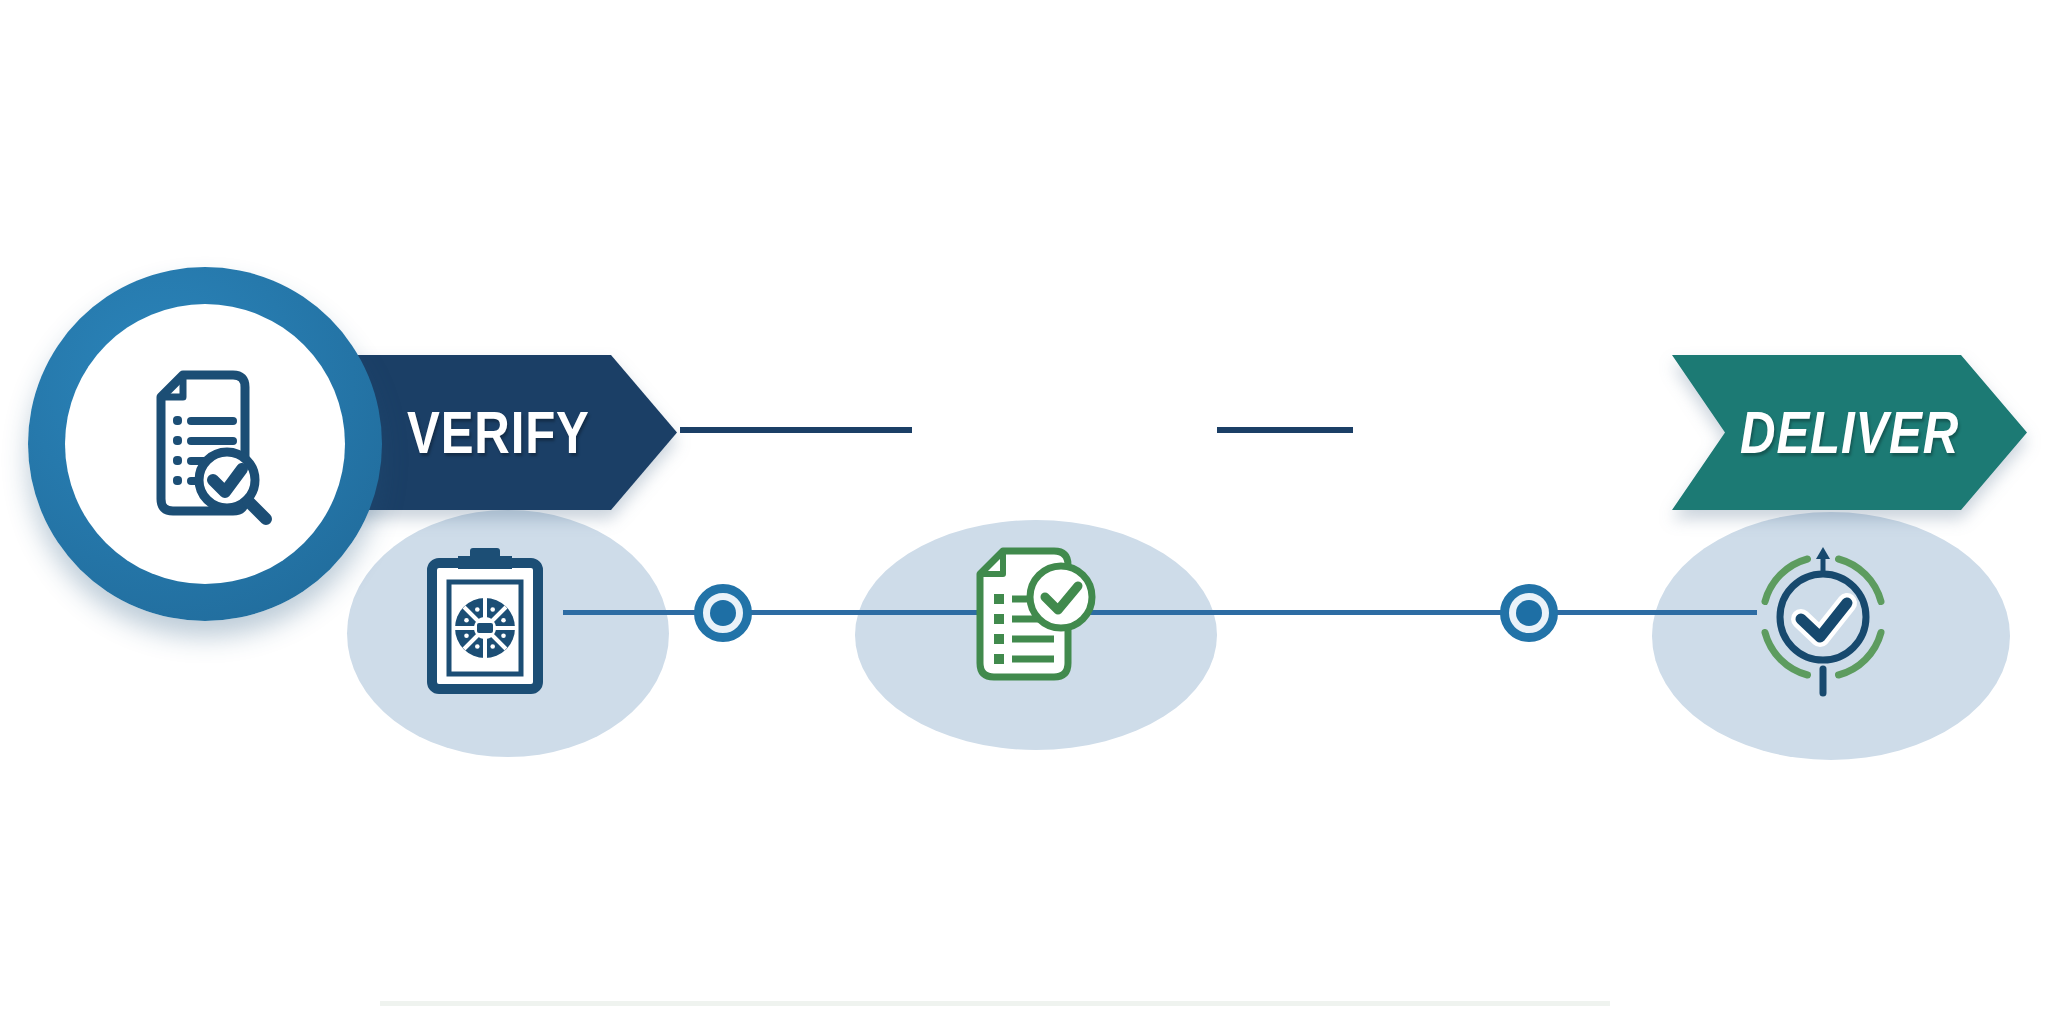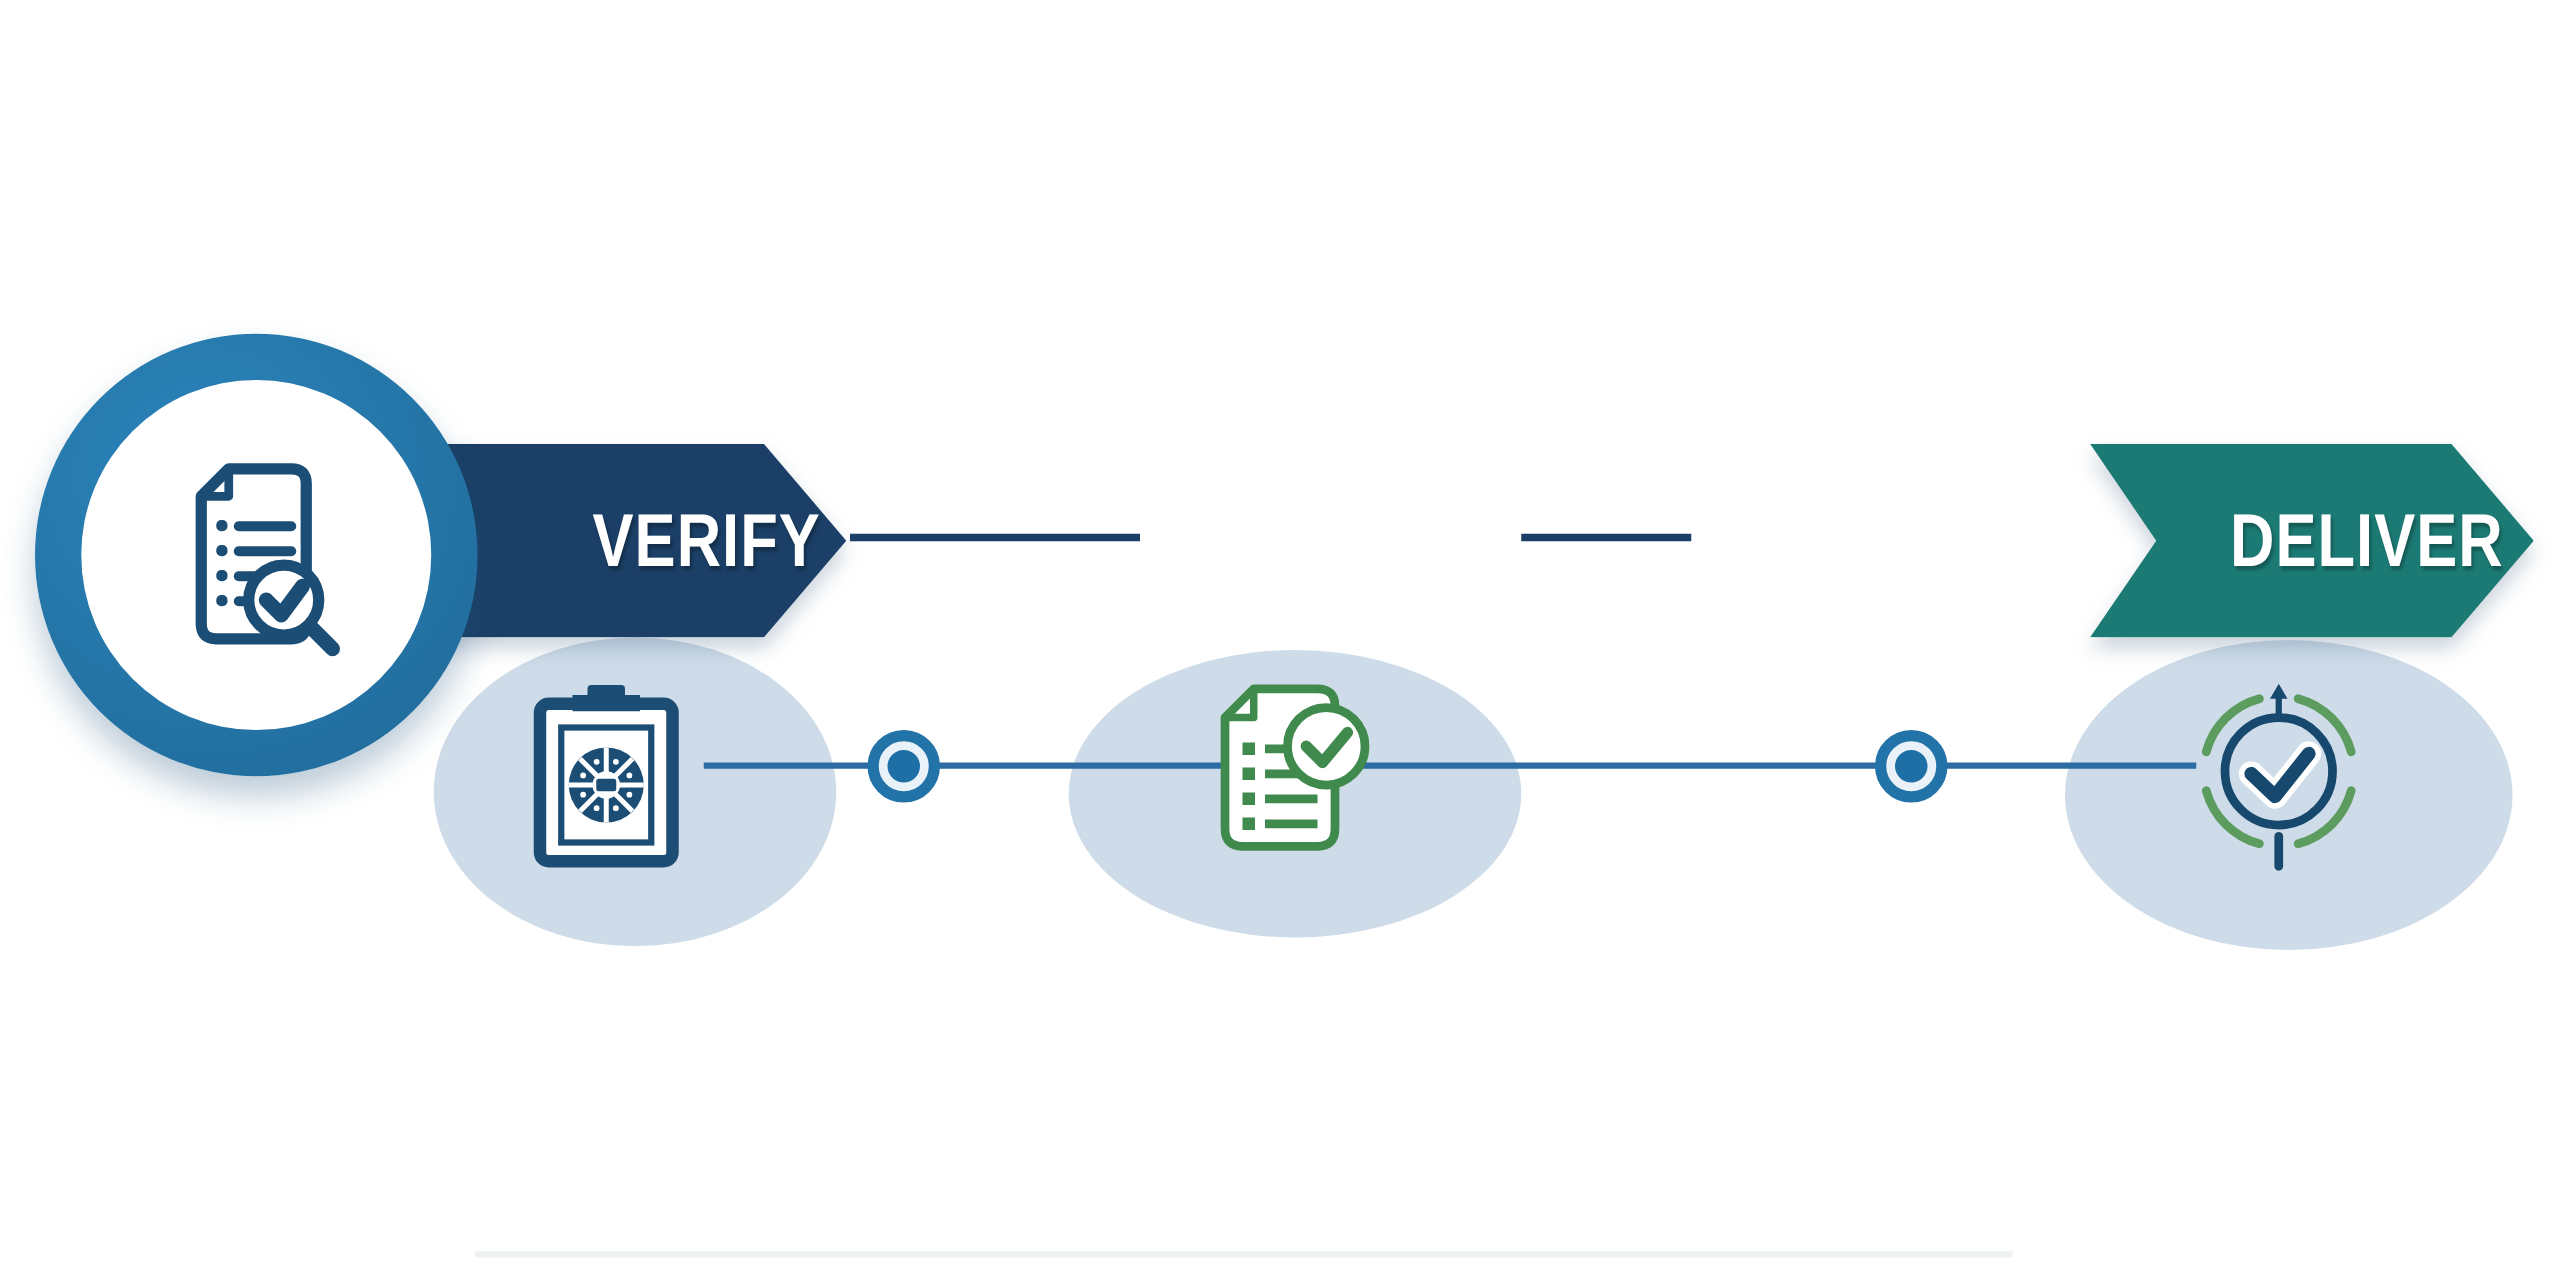--- a/index.html
+++ b/index.html
@@ -10,21 +10,21 @@
   
   .ellipse{position:absolute;background:#cedce9;border-radius:50%;z-index:1;}
   
   .hline{position:absolute;}
   .chev-line{height:6px;background:#1b3f66;top:427px;z-index:0;}
   .low-line{height:5px;background:#2d6ca3;top:610px;z-index:2;}
   .bottom-faint{position:absolute;height:5px;background:rgba(130,165,130,0.13);z-index:0;}
   
   .chev-wrap{position:absolute;top:355px;height:155px;z-index:5;
     filter:drop-shadow(0 9px 8px rgba(45,80,115,0.25));}
-  .chev{width:100%;height:100%;display:flex;align-items:center;justify-content:flex-end;}
+  .chev{width:100%;height:100%;display:flex;align-items:center;justify-content:center;}
   .chev span{
     color:#ffffff;font-weight:700;font-size:60px;letter-spacing:1px;
     transform:scaleX(0.82);text-shadow:2px 3px 3px rgba(0,0,0,0.28);
     white-space:nowrap;
   }
   .fill-navy{background:#1b3f66;}
   .fill-green{background:#578c5b;}
   .fill-teal{background:#1c7a74;}
   
   .node{position:absolute;width:58px;height:58px;border-radius:50%;
@@ -59,21 +59,21 @@
   <div class="node" style="left:1500px;top:584px;">
       <div class="dot"></div>
     </div>
 
   <div class="chev-wrap" style="left:320px;width:357px;">
     <div class="chev fill-navy" style="clip-path:polygon(0 0, calc(100% - 66px) 0, 100% 50%, calc(100% - 66px) 100%, 0 100%);">
       <span>VERIFY</span>
     </div>
   </div>
   <div class="chev-wrap" style="left:1672px;width:355px;">
-    <div class="chev fill-teal" style="clip-path:polygon(0 0, calc(100% - 66px) 0, 100% 50%, calc(100% - 66px) 100%, 0 100%, 53px 50%);">
+    <div class="chev fill-teal" style="clip-path:polygon(0 0, calc(100% - 66px) 0, 100% 50%, calc(100% - 66px) 100%, 0 100%, 53px 50%);font-style:italic;">
       <span>DELIVER</span>
     </div>
   </div>
 
   <svg class="icon" style="left:425px;top:546px;" width="120" height="150" viewBox="0 0 120 150">
     <rect x="7" y="17" width="106" height="126" rx="7" fill="#ffffff" stroke="#1c4e75" stroke-width="10"></rect>
     <rect x="24" y="36" width="72" height="92" fill="none" stroke="#1c4e75" stroke-width="5"></rect>
     <rect x="45" y="2" width="30" height="14" rx="3" fill="#1c4e75"></rect>
     <rect x="33" y="10" width="54" height="13" fill="#1c4e75"></rect>
     <circle cx="60" cy="82" r="30" fill="#1c4e75"></circle>

